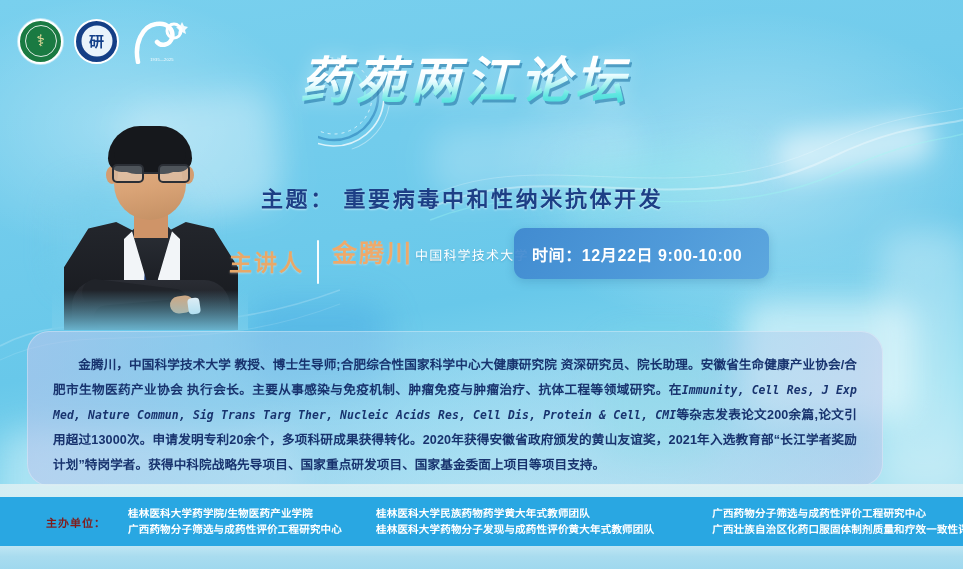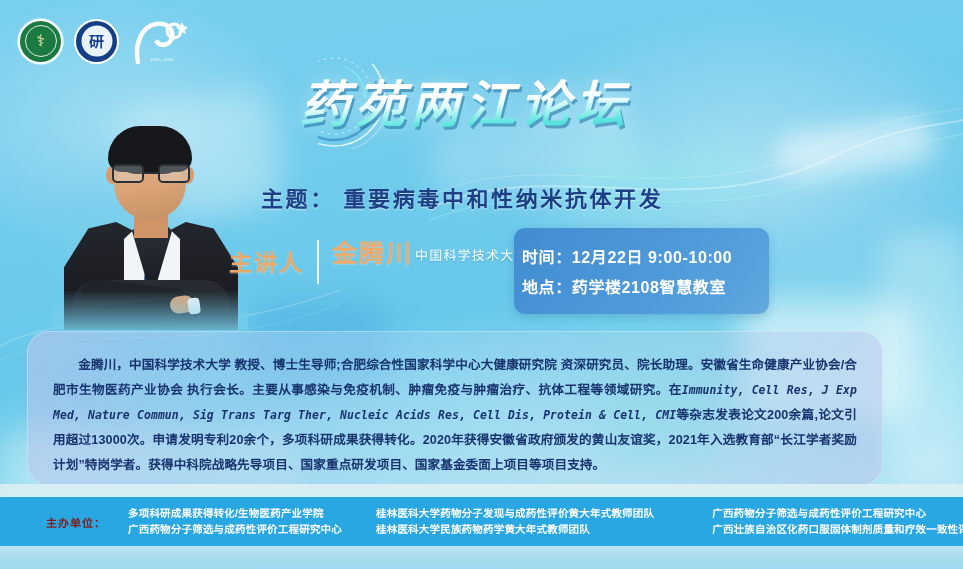--- a/index.html
+++ b/index.html
@@ -56,21 +56,21 @@
     width:31px;height:31px;border-radius:50%;background:#e9f3fb;
   }
   .logo-blue .mark{position:relative;z-index:2;color:#14408a;font-size:15px;line-height:1;font-weight:bold;}
   .logo-90{width:64px;height:46px;position:relative;display:flex;align-items:center;justify-content:center;}
   .logo-90 .yrs{
     position:absolute;bottom:2px;left:50%;transform:translateX(-50%);
     font-size:4px;color:#ffffff;white-space:nowrap;letter-spacing:.2px;opacity:.95;text-align:center;line-height:1.35;
   }
 
   
-  .title-wrap{position:absolute;left:300px;top:64px;z-index:7;}
+  .title-wrap{position:absolute;left:300px;top:40px;z-index:7;}
   .main-title{
     font-family:"DejaVu Sans","Liberation Sans",sans-serif;
     font-size:50px;font-weight:bold;letter-spacing:5px;font-style:italic;
     background:linear-gradient(178deg,#ffffff 0%,#ffffff 42%,#eafcff 55%,#5fe6e0 78%,#2fd3d8 100%);
     -webkit-background-clip:text;background-clip:text;color:transparent;
     -webkit-text-fill-color:transparent;
     filter:drop-shadow(2px 3px 0px rgba(28,112,160,.55)) drop-shadow(0 0 10px rgba(255,255,255,.35));
     white-space:nowrap;
   }
   .title-arc{
@@ -156,25 +156,25 @@
     font-size:25px;font-weight:bold;color:#efa96a;letter-spacing:2px;line-height:1.05;
     text-shadow:0 1px 2px rgba(255,255,255,.30);
   }
   .sp-org{
     font-size:13px;font-weight:normal;color:#ffffff;letter-spacing:1.2px;margin-top:5px;margin-left:2px;
     text-shadow:0 1px 2px rgba(40,120,165,.35);
   }
 
   
   .infocard{
-    position:absolute;left:514px;top:228px;width:255px;height:86px;z-index:7;
+    position:absolute;left:514px;top:228px;width:255px;height:51px;z-index:7;
     border-radius:11px;
     background:linear-gradient(135deg,rgba(62,134,206,.92) 0%,rgba(72,146,214,.88) 55%,rgba(86,160,220,.85) 100%);
     box-shadow:0 3px 10px rgba(30,90,140,.22);
-    display:flex;flex-direction:column;justify-content:center;padding-left:8px;gap:6px;
+    display:flex;flex-direction:column;justify-content:center;padding-left:18px;gap:6px;
   }
   .info-line{font-size:16px;font-weight:bold;color:#ffffff;letter-spacing:.6px;white-space:nowrap;}
 
   
   .bio{
     position:absolute;left:27px;top:331px;width:856px;height:155px;z-index:7;
     border-radius:22px;
     background:linear-gradient(100deg,rgba(189,196,236,.58) 0%,rgba(170,205,238,.50) 22%,rgba(160,214,240,.44) 48%,rgba(168,212,238,.46) 75%,rgba(190,198,235,.55) 100%);
     box-shadow:inset 0 0 0 1px rgba(255,255,255,.30);
     padding:22px 26px 0 26px;
@@ -292,37 +292,36 @@
     <span class="sp-label">主讲人</span>
     <span class="sp-div"></span>
     <span class="sp-right">
       <span class="sp-name">金腾川</span>
       <span class="sp-org">中国科学技术大学</span>
     </span>
   </div>
 
   <div class="infocard">
     <span class="info-line">时间：12月22日 9:00-10:00</span>
-    <span class="info-line">地点：药学楼2108智慧教室</span>
   </div>
 
   <div class="bio">
     <p class="indent"><span>金腾川，中国科学技术大学 教授、博士生导师;合肥综合性国家科学中心大健康研究院 资深研究员、院长助理。安徽省生命健康产业协会/合肥市生物医药产业协会 执行会长。主要从事感染与免疫机制、肿瘤免疫与肿瘤治疗、抗体工程等领域研究。在</span><span class="ital">Immunity, Cell Res, J Exp Med, Nature Commun, Sig Trans Targ Ther, Nucleic Acids Res, Cell Dis, Protein &amp; Cell, CMI</span><span>等杂志发表论文200余篇,论文引用超过13000次。申请发明专利20余个，多项科研成果获得转化。2020年获得安徽省政府颁发的黄山友谊奖，2021年入选教育部“长江学者奖励计划”特岗学者。获得中科院战略先导项目、国家重点研发项目、国家基金委面上项目等项目支持。</span></p>
   </div>
 
   <div class="footer-top-edge"></div>
   <div class="footer">
     <span class="ft-label">主办单位：</span>
     <div class="ft-col c1">
-      <span>多项科研成果获得转化/生物医药产业学院</span>
+      <span>桂林医科大学药学院/生物医药产业学院</span>
       <span>广西药物分子筛选与成药性评价工程研究中心</span>
     </div>
     <div class="ft-col c2">
+      <span>桂林医科大学民族药物药学黄大年式教师团队</span>
       <span>桂林医科大学药物分子发现与成药性评价黄大年式教师团队</span>
-      <span>桂林医科大学民族药物药学黄大年式教师团队</span>
     </div>
     <div class="ft-col c3">
       <span>广西药物分子筛选与成药性评价工程研究中心</span>
       <span>广西壮族自治区化药口服固体制剂质量和疗效一致性评价工程研究中心</span>
     </div>
   </div>
   <div class="footer-edge"></div>
 
 </div>
 

